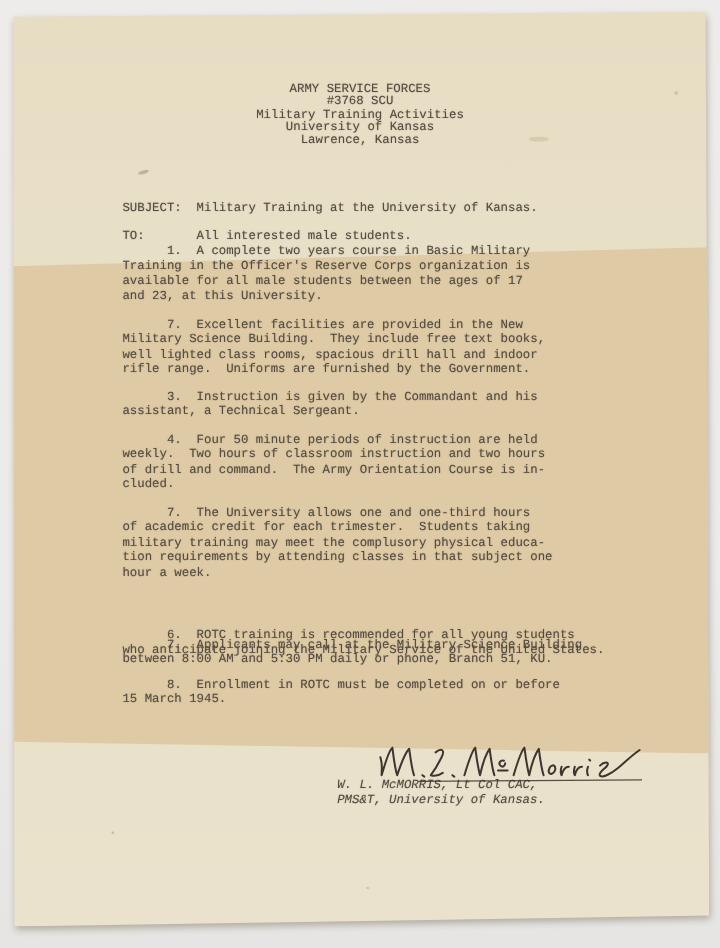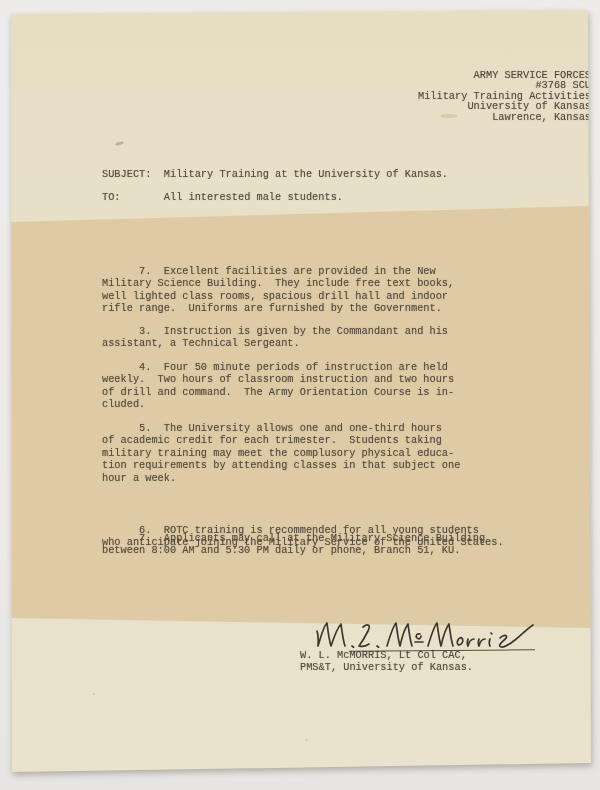--- a/index.html
+++ b/index.html
@@ -44,21 +44,21 @@
     z-index: 2;
     font-family: "Liberation Mono", monospace;
     font-size: 10.3px;
     line-height: 12.4px;
     white-space: pre;
     color: #544c40;
     text-shadow: 0 0 1px rgba(84,76,64,0.45);
   }
   .letterhead {
     left: 0; top: 60px; width: 100%;
-    text-align: right;
+    text-align: center;
     line-height: 10.4px;
   }
   .addr-line { left: 93px; margin-top: 24px; }
   .subject-line { top: 134px; }
   .to-line { top: 157px; }
   .label-col { display: inline-block; width: 61.8px; }
   .para { left: 93px; }
   .p1 { top: 194px; }
   .p2 { top: 255px; }
   .p3 { top: 315px; }
@@ -71,21 +71,21 @@
   .sig-script {
     position: absolute; z-index: 3;
     left: 306px; top: 609px; width: 222px; height: 36px;
   }
   .sig-rule {
     position: absolute; z-index: 3;
     left: 340px; top: 640px; width: 186px; height: 1.4px;
     background: rgba(60,52,44,0.85);
     transform: rotate(-0.4deg);
   }
-  .sig-typed { left: 291px; top: 639px; }
+  .sig-typed { left: 272px; top: 639px; font-style: italic; }
 </style>
 </head>
 <body>
 
 <div class="scan">
   <div class="paper-wrap">
     <div class="paper">
 
       <div class="band"></div>
 
@@ -98,39 +98,45 @@
       <div class="typed letterhead">ARMY SERVICE FORCES
 #3768 SCU
 Military Training Activities
 University of Kansas
 Lawrence, Kansas</div>
 
       <div class="typed addr-line subject-line"><span class="label-col">SUBJECT:</span><span>Military Training at the University of Kansas.</span></div>
 
       <div class="typed addr-line to-line"><span class="label-col">TO:</span><span>All interested male students.</span></div>
 
+      <div class="typed para p1">      1.  A complete two years course in Basic Military
+Training in the Officer's Reserve Corps organization is
+available for all male students between the ages of 17
+and 23, at this University.</div>
       <div class="typed para p2">      7.  Excellent facilities are provided in the New
 Military Science Building.  They include free text books,
 well lighted class rooms, spacious drill hall and indoor
 rifle range.  Uniforms are furnished by the Government.</div>
       <div class="typed para p3">      3.  Instruction is given by the Commandant and his
 assistant, a Technical Sergeant.</div>
       <div class="typed para p4">      4.  Four 50 minute periods of instruction are held
 weekly.  Two hours of classroom instruction and two hours
 of drill and command.  The Army Orientation Course is in-
 cluded.</div>
-      <div class="typed para p5">      5.  The University allows one and one-third hours
+      <div class="typed para p5">      7.  The University allows one and one-third hours
 of academic credit for each trimester.  Students taking
 military training may meet the complusory physical educa-
 tion requirements by attending classes in that subject one
 hour a week.</div>
       <div class="typed para p6">      6.  ROTC training is recommended for all young students
 who anticipate joining the Military Service of the United States.</div>
       <div class="typed para p7">      7.  Applicants may call at the Military Science Building
 between 8:00 AM and 5:30 PM daily or phone, Branch 51, KU.</div>
+      <div class="typed para p8">      8.  Enrollment in ROTC must be completed on or before
+15 March 1945.</div>
 
       <svg class="sig-script" viewBox="0 0 222 36" role="img" aria-label="W. L. McMorris">
         <g fill="none" stroke="#2b2520" stroke-width="1.7" stroke-linecap="round" stroke-linejoin="round" opacity="0.9">
           <path d="M2,12 C4,18 3,24 3,27 C6,18 8,8 12,4 C13,12 14,21 16,27 C19,18 22,9 26,5 C27,12 28,21 30,27"></path>
           <path d="M37,27 l1.6,1.2"></path>
           <path d="M48,8 C53,4 56,6 53,12 C50,18 47,23 44,27 C47,28 51,27 54,25"></path>
           <path d="M62,27 l1.6,1.2"></path>
           <path d="M72,27 C75,17 78,7 81,4 C82,11 83,20 85,27 C87,18 90,9 93,5 C94,12 95,21 97,27"></path>
           <path d="M105,15 C102,14 100,17 102,19 C104,21 106,19 106,17"></path>
           <path d="M100,23 h8"></path>

